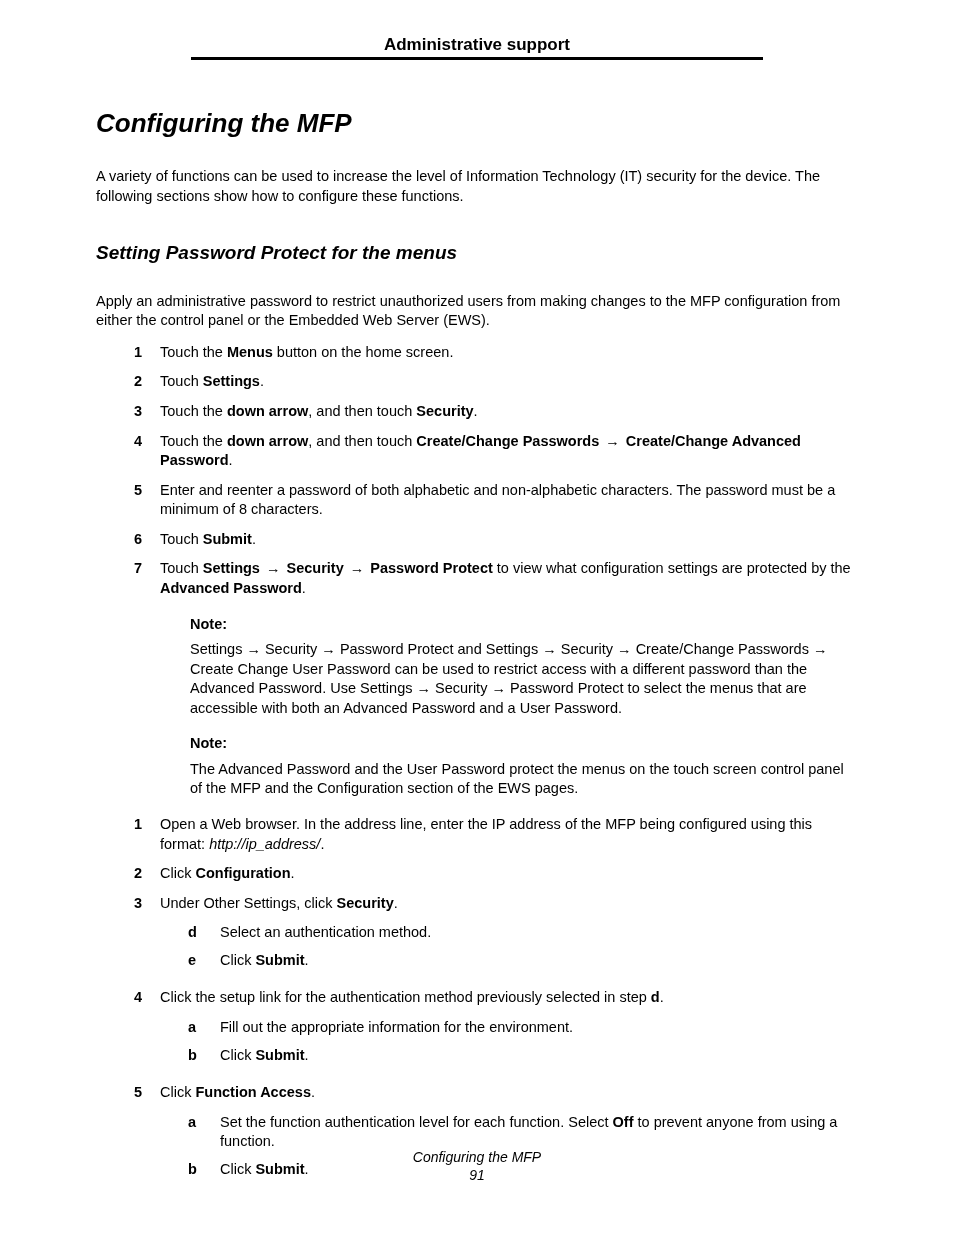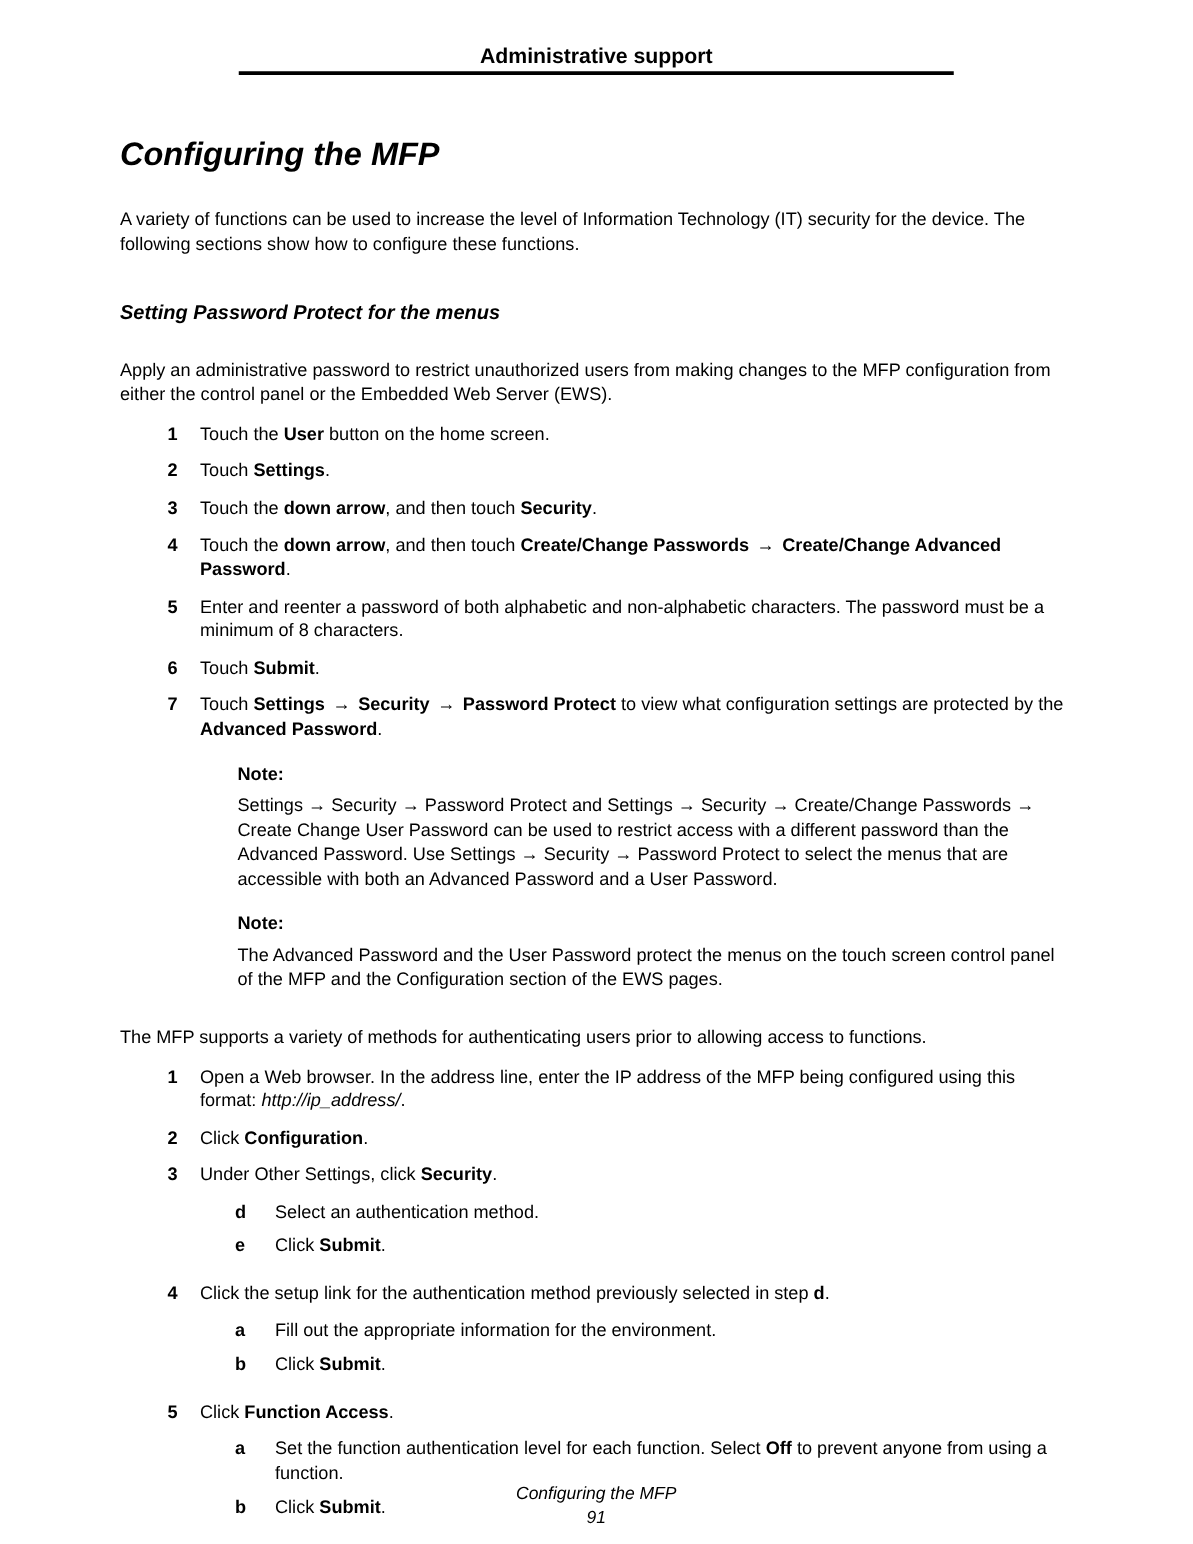--- a/index.html
+++ b/index.html
@@ -27,21 +27,21 @@
   }
   .h1 {
     font-weight: 700;
     font-style: italic;
     font-size: 26px;
     margin-bottom: 26px;
   }
   .h2 {
     font-weight: 700;
     font-style: italic;
-    font-size: 16px;
+    font-size: 19px;
     margin-top: 34px;
     margin-bottom: 16px;
   }
   .para { margin-bottom: 12px; margin-top: 26px; }
   .ol-num { margin-left: 28px; }
   .ol-num > li {
     display: flex;
     gap: 18px;
     margin-bottom: 10px;
   }
@@ -101,21 +101,21 @@
 
   <p class="para">A variety of functions can be used to increase the level of Information Technology (IT) security for the device. The following sections show how to configure these functions.</p>
 
   <div class="h2">Setting Password Protect for the menus</div>
   <p class="para">Apply an administrative password to restrict unauthorized users from making changes to the MFP configuration from either the control panel or the Embedded Web Server (EWS).</p>
 
   <ul class="ol-num">
     <li>
       <span class="num">1</span>
       <span class="body">
-        <span>Touch the </span><b>User</b><span> button on the home screen.</span>
+        <span>Touch the </span><b>Menus</b><span> button on the home screen.</span>
       </span>
     </li>
     <li>
       <span class="num">2</span>
       <span class="body">
         <span>Touch </span><b>Settings</b><span>.</span>
       </span>
     </li>
     <li>
       <span class="num">3</span>
@@ -151,21 +151,20 @@
     <div class="note">
       <span class="note-label">Note:</span>
       <span class="note-body">Settings →  Security →  Password Protect and Settings →  Security →  Create/Change Passwords →  Create Change User Password can be used to restrict access with a different password than the Advanced Password. Use Settings →  Security →  Password Protect to select the menus that are accessible with both an Advanced Password and a User Password.</span>
     </div>
     <div class="note">
       <span class="note-label">Note:</span>
       <span class="note-body">The Advanced Password and the User Password protect the menus on the touch screen control panel of the MFP and the Configuration section of the EWS pages.</span>
     </div>
   </div>
 
-  <p class="para">The MFP supports a variety of methods for authenticating users prior to allowing access to functions.</p>
 
   <ul class="ol-num">
     <li>
       <span class="num">1</span>
       <span class="body">
         <span>Open a Web browser. In the address line, enter the IP address of the MFP being configured using this format: </span><span class="i">http://ip_address/</span><span>.</span>
       </span>
     </li>
     <li>
       <span class="num">2</span>

